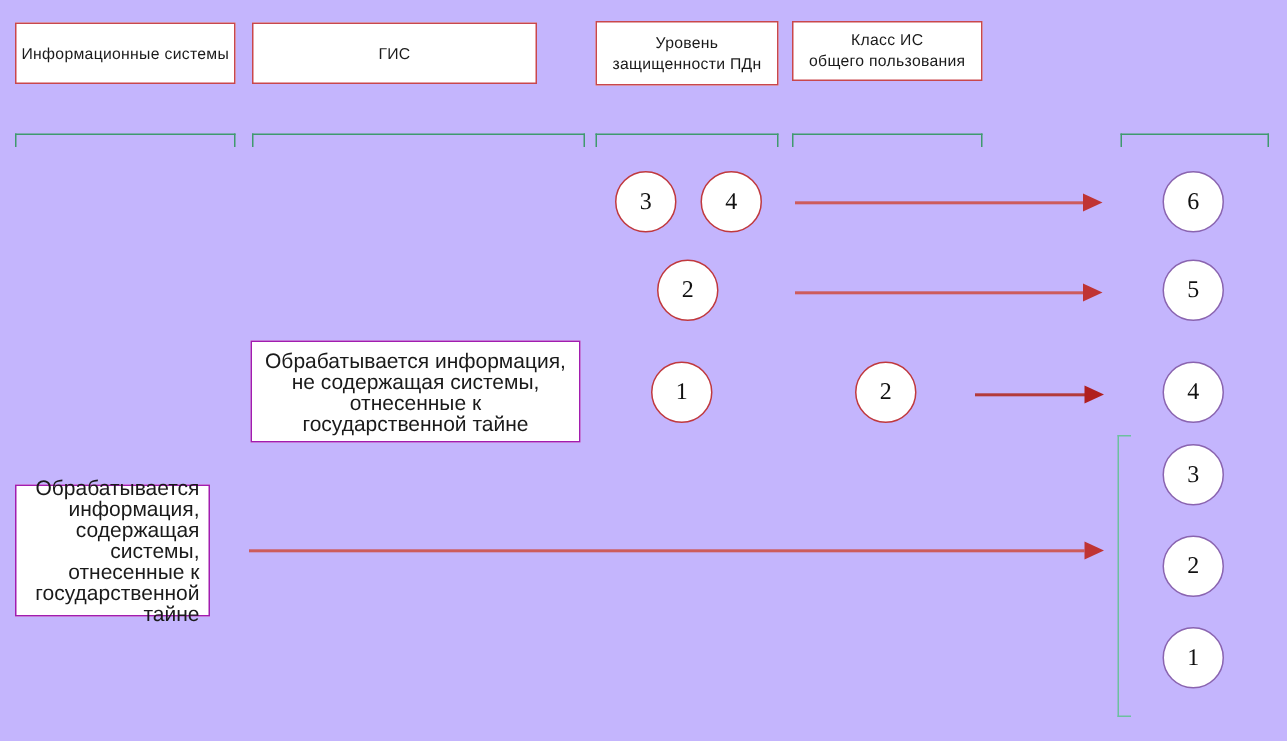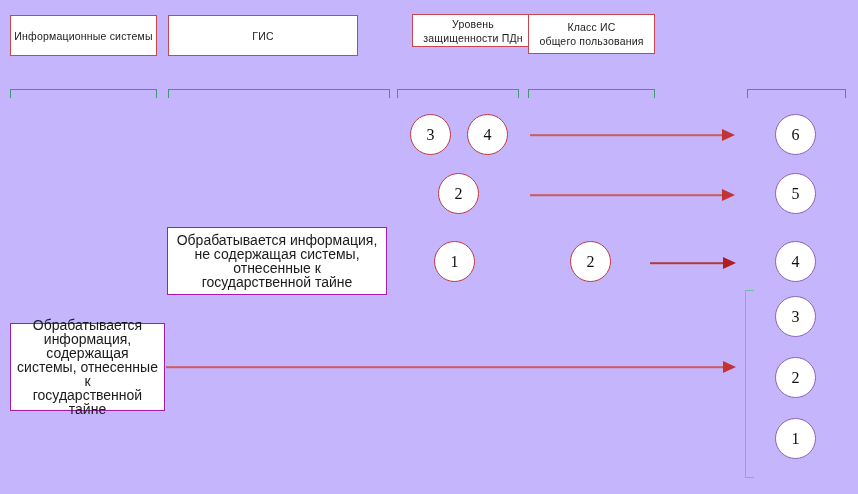--- a/index.html
+++ b/index.html
@@ -112,21 +112,21 @@
 <div id="canvas">
 
   <div class="hdr-box" style="left:10px; top:15px; width:147px; height:41px;">
     <span>Информационные системы</span>
   </div>
 
   <div class="hdr-box" style="left:168px; top:15px; width:190px; height:41px;">
     <span>ГИС</span>
   </div>
 
-  <div class="hdr-box" style="left:397px; top:14px; width:122px; height:33px;margin-left:15px;">
+  <div class="hdr-box" style="left:397px; top:14px; width:122px; height:43px;">
     <span>
       <span>Уровень</span><br>
       <span>защищенности ПДн</span>
     </span>
   </div>
 
   <div class="hdr-box" style="left:528px; top:14px; width:127px; height:40px;">
     <span>
       <span>Класс ИС</span><br>
       <span>общего пользования</span>
@@ -177,21 +177,21 @@
   </div>
 
   <div class="txt-box" style="left:167px; top:227px; width:220px; height:68px;">
     <span>
       <span>Обрабатывается информация,</span><br>
       <span>не содержащая системы, отнесенные к</span><br>
       <span>государственной тайне</span>
     </span>
   </div>
 
-  <div class="txt-box" style="left:10px; top:323px; width:155px; height:88px;">
+  <div class="txt-box" style="left:10px; top:323px; width:130px; height:88px;text-align:right;">
     <span>
       <span>Обрабатывается</span><br>
       <span>информация, содержащая</span><br>
       <span>системы, отнесенные к</span><br>
       <span>государственной тайне</span>
     </span>
   </div>
 
   <div class="bracket-left" style="left:745px; top:290px; height:188px;"></div>
 

